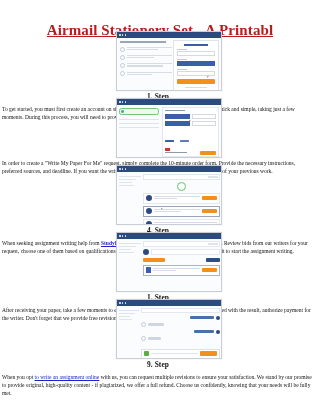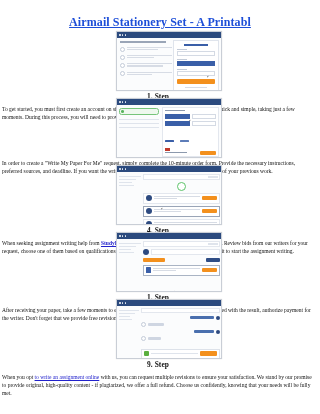--- a/index.html
+++ b/index.html
@@ -18,26 +18,26 @@
     position: relative;
     width: 320px;
     height: 414px;
     background: #fff;
   }
 
   
   .doc-title {
     position: absolute;
     left: 0; right: 0;
-    top: 15px;
+    top: 22px;
     text-align: center;
     font-family: "Liberation Serif", "DejaVu Serif", serif;
-    font-size: 12px;
+    font-size: 15px;
     font-weight: bold;
-    color: #1d4ed8;
+    color: #b91c1c;
     text-decoration: underline;
     letter-spacing: 0.1px;
     white-space: nowrap;
     overflow: hidden;
   }
 
   
   .steps {
     position: absolute;
     left: 0; top: 31px;

